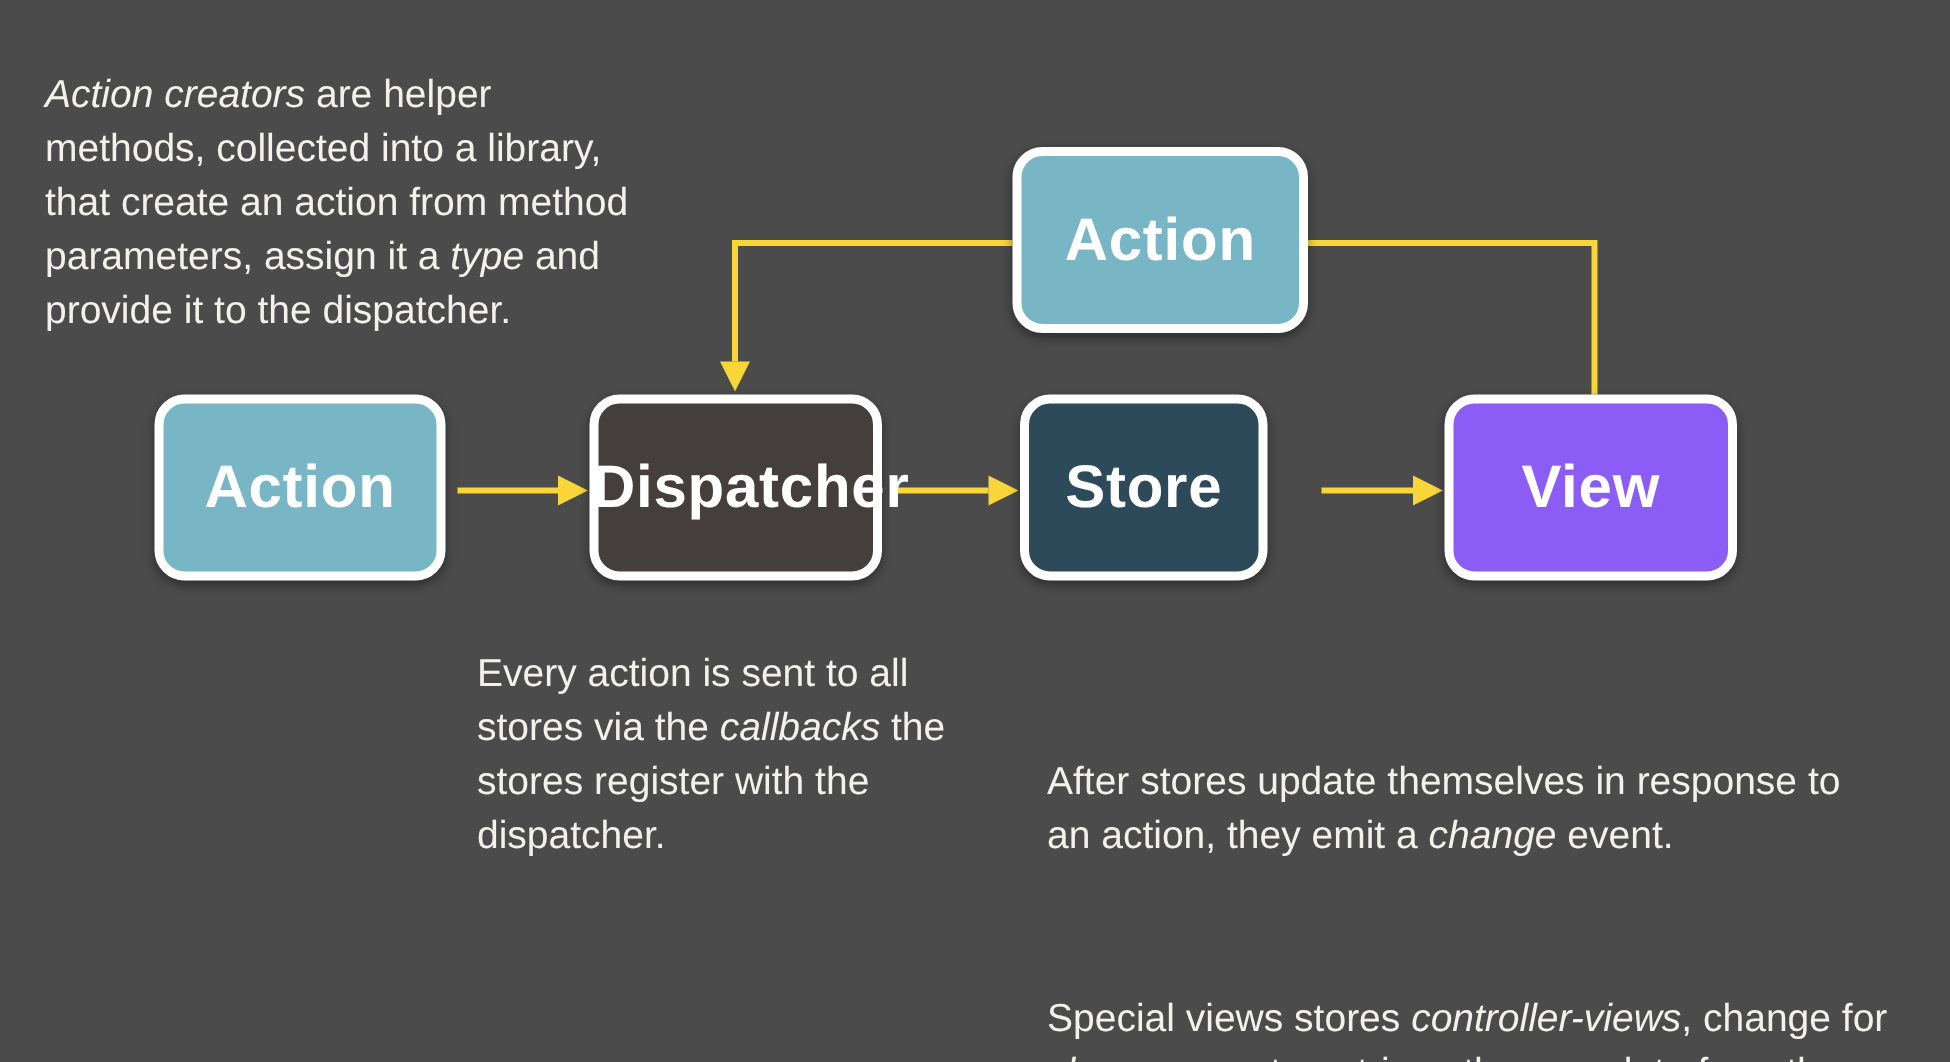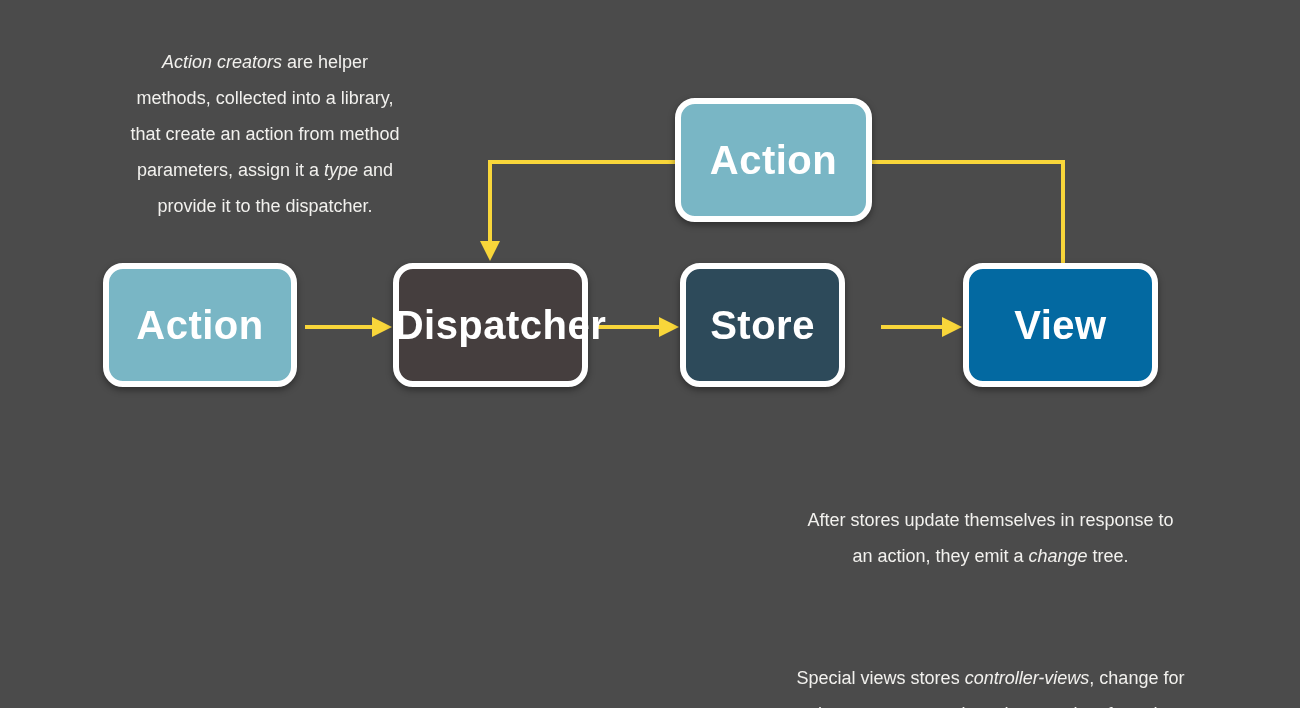--- a/index.html
+++ b/index.html
@@ -25,25 +25,24 @@
     letter-spacing:0.5px;
     box-shadow:0 3px 7px rgba(0,0,0,0.40);
   }
   .node-action-top{left:675px;top:98px;width:197px;height:124px;}
   .node-action-left{left:103px;top:263px;width:194px;height:124px;}
   .node-dispatcher{left:393px;top:263px;width:195px;height:124px;}
   .node-store{left:680px;top:263px;width:165px;height:124px;}
   .node-view{left:963px;top:263px;width:195px;height:124px;}
   .note{
     position:absolute;
-    font-size:18px;
+    font-size:26px;
     line-height:36px;
     white-space:pre-wrap;
     color:#f2f1ee;
-    text-align:center;
   }
   .note em{font-style:italic;}
   .note-action-creators{left:30px;top:44px;width:470px;}
   .note-dispatcher{left:318px;top:430px;width:360px;}
   .note-store{left:698px;top:430px;width:585px;}
   .note-store .para + .para{margin-top:14px;}
   .para{white-space:pre-wrap;}
 </style>
 </head>
 <body>
@@ -86,33 +85,37 @@
   </div>
 
   <div class="node node-dispatcher" style="background: rgb(69, 62, 62); padding-left: 20px;">
     <span>Dispatcher</span>
   </div>
 
   <div class="node node-store" style="background: rgb(45, 74, 90);">
     <span>Store</span>
   </div>
 
-  <div class="node node-view" style="background: #0369a1; text-align: right;">
+  <div class="node node-view" style="background: #8b5cf6; text-align: right;">
     <span>View</span>
   </div>
 
   <div class="note note-action-creators"><em>Action creators</em><span> are helper
 methods, collected into a library,
 that create an action from method
 parameters, assign it a </span><em>type</em><span> and
 provide it to the dispatcher.</span></div>
 
+  <div class="note note-dispatcher"><span>Every action is sent to all
+stores via the </span><em>callbacks</em><span> the
+stores register with the
+dispatcher.</span></div>
 
   <div class="note note-store">
     <div class="para"><span>After stores update themselves in response to
-an action, they emit a </span><em>change</em><span> tree.</span></div>
+an action, they emit a </span><em>change</em><span> event.</span></div>
     <div class="para"><span>Special views stores </span><em>controller-views</em><span>, change for
 </span><em>change</em><span> events, retrieve the new data from the
 stores and provide the new data to the entire
 tree of their child views.</span></div>
   </div>
 
 </div>
 
 </body></html>

